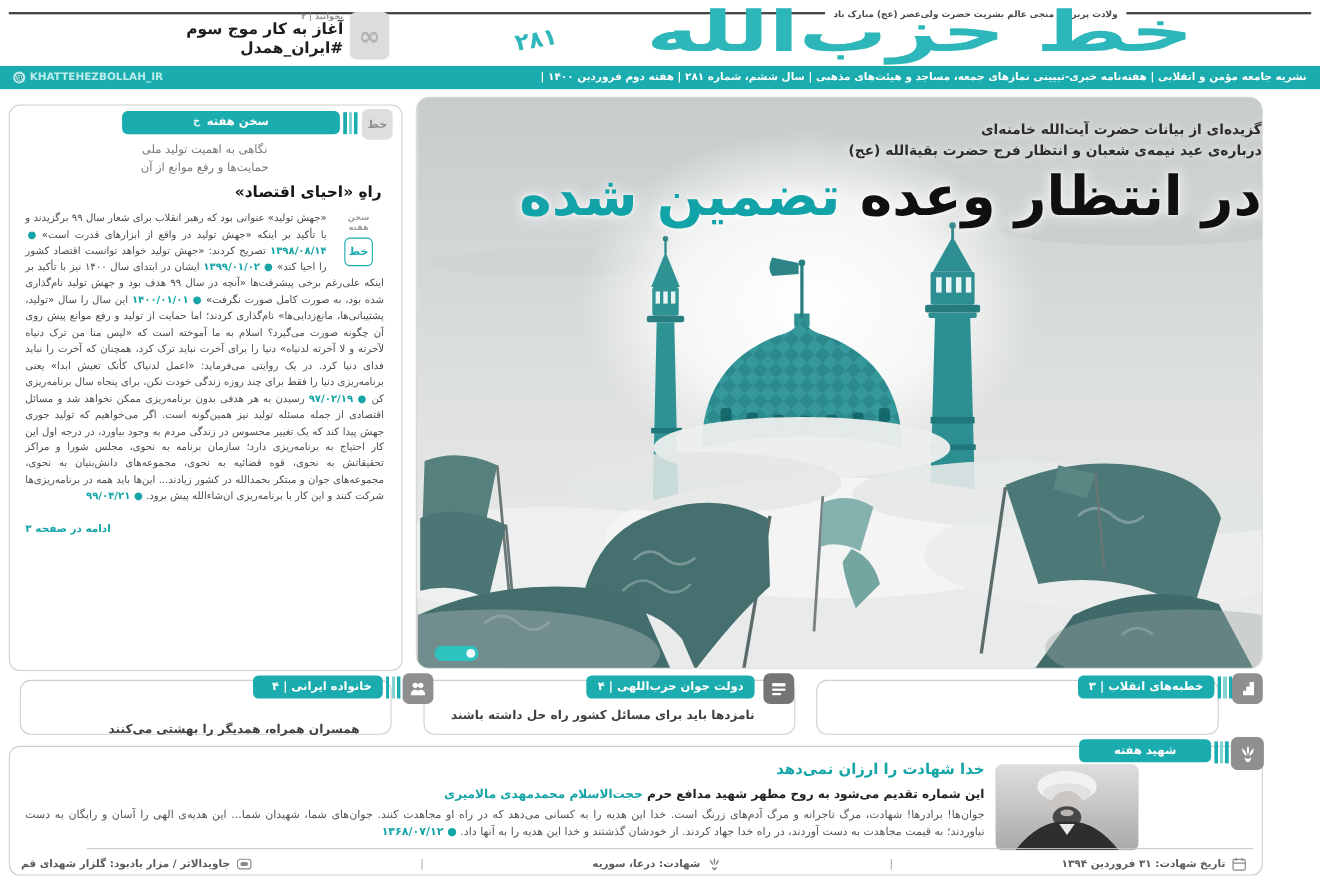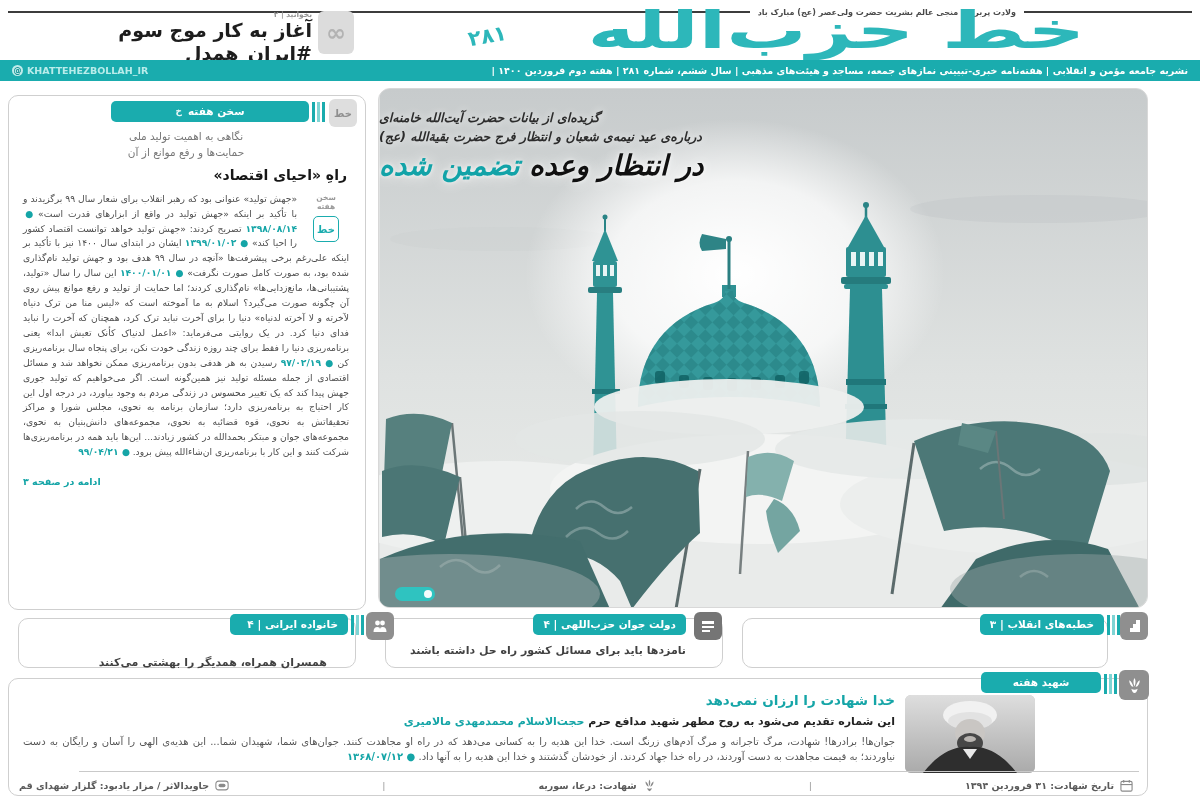--- a/index.html
+++ b/index.html
@@ -16,21 +16,21 @@
   .topdash.long{flex:1;}
   .topnote{font-size:8px;color:#4a4a4a;font-weight:bold;white-space:nowrap;}
   
   .logo-wrap{left:530px;top:2px;width:612px;height:56px;display:flex;align-items:center;justify-content:center;overflow:visible;}
   .logo-text{font-size:40px;font-weight:bold;color:#2db7ba;transform:scale(2.0,1.28);white-space:nowrap;display:inline-block;}
   .issue-no{left:468px;top:24px;font-size:21px;font-weight:bold;color:#2db7ba;transform:rotate(-10deg);}
   .promo-icon{left:318px;top:11px;width:36px;height:43px;background:#dcdcdc;border-radius:6px;
     display:flex;align-items:center;justify-content:center;font-size:24px;color:#b3b3b3;font-weight:bold;}
   .promo-text{left:60px;top:10px;width:252px;text-align:right;line-height:1.2;}
   .promo-kicker{font-size:7.5px;color:#949494;font-weight:bold;}
-  .promo-line{font-size:19px;font-weight:bold;color:#1d1d1d;}
+  .promo-line{font-size:14px;font-weight:bold;color:#1d1d1d;}
   
   .strip{left:0;top:60px;width:1200px;height:21px;background:#1aacae;display:flex;align-items:center;
     justify-content:space-between;padding:0 12px;color:#fff;font-size:9.5px;font-weight:bold;}
   .strip .handle{direction:ltr;color:#b9ecea;display:flex;align-items:center;gap:4px;}
   .handle-badge{width:11px;height:11px;border-radius:50%;background:#bfeceb;color:#128f91;font-size:8px;
     line-height:11px;text-align:center;font-weight:bold;}
   
   .card{background:#fff;border:1px solid #cfcfcf;border-radius:10px;}
   .tealbar{position:absolute;height:21px;background:#1aacae;border-radius:5px;color:#fff;
     font-size:10.5px;font-weight:bold;line-height:21px;padding:0 10px;white-space:nowrap;display:flex;gap:6px;align-items:center;}
@@ -48,23 +48,23 @@
   .rail{float:right;width:46px;margin:2px 0 4px 6px;text-align:center;}
   .rail-label{font-size:7.5px;color:#9a9a9a;font-weight:bold;line-height:1.3;}
   .rail-box{width:26px;height:26px;border:1.5px solid #1aacae;border-radius:5px;margin:4px auto 0;
     color:#1aacae;font-size:10px;font-weight:bold;display:flex;align-items:center;justify-content:center;}
   .w-body{font-size:9.2px;line-height:1.62;color:#4c4c4c;text-align:justify;}
   .seg-date{color:#15a5a7;font-weight:bold;}
   .w-continue{font-size:9.5px;font-weight:bold;color:#15a5a7;text-align:left;margin-top:16px;}
   
   .lead{left:378px;top:88px;width:770px;height:520px;border-radius:12px;overflow:hidden;border:1px solid #d8d8d8;background:#dfe1e1;}
   .lead svg{position:absolute;left:0;top:0;}
-  .headline-overlay{position:absolute;left:0;top:20px;width:100%;text-align:left;font-style:italic;}
+  .headline-overlay{position:absolute;left:0;top:20px;width:100%;text-align:right;}
   .h-kicker{font-size:12.5px;font-weight:bold;color:#2c2c2c;line-height:1.5;text-shadow:0 0 8px rgba(255,255,255,.95);}
-  .h-main{margin-top:4px;font-size:28px;font-weight:bold;color:#101010;line-height:1.1;
+  .h-main{margin-top:4px;font-size:50px;font-weight:bold;color:#101010;line-height:1.1;
     text-shadow:0 0 14px rgba(255,255,255,.95),0 0 4px rgba(255,255,255,.8);}
   .h-main .teal{color:#12a3a8;}
   .lead-badge{position:absolute;left:16px;top:498px;width:40px;height:14px;border-radius:8px;background:#2fc3c0;
     display:flex;align-items:center;justify-content:flex-start;padding:0 3px;}
   .lead-badge .dot{width:8px;height:8px;border-radius:50%;background:#ffffff;opacity:.95;}
   
   .teaser{position:absolute;height:60px;}
   .teaser .tcard{position:absolute;}
   .teaser-text{position:absolute;font-size:11px;font-weight:bold;color:#414141;text-align:right;white-space:nowrap;}
   

